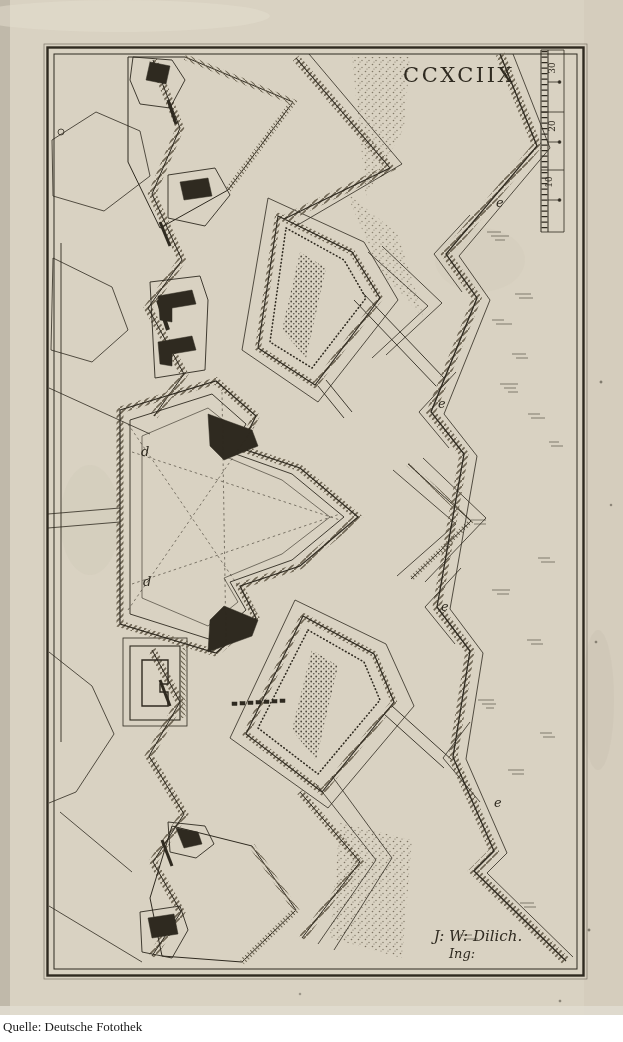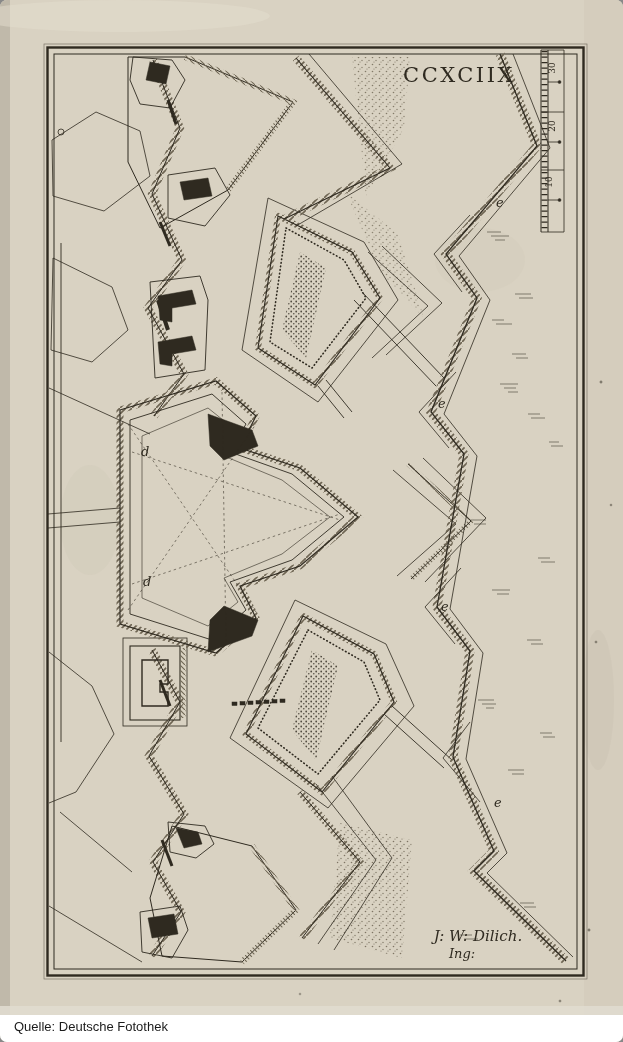--- a/index.html
+++ b/index.html
@@ -1,32 +1,32 @@
 <!DOCTYPE html>
 <html style="--paper: #d9d2c2; --paper-margin: #d3ccbc; --ink: #2f2a20; --hatch: #6e6553; --caption-bg: #ffffff; --caption-text: #1b1b1b;"><head>
 <meta charset="utf-8">
 <style>
   :root{
     --paper:#d9d2c2; --paper-margin:#d3ccbc; --ink:#2f2a20;
     --hatch:#6e6553; --caption-bg:#ffffff; --caption-text:#1b1b1b;
   }
   html,body{margin:0;padding:0;background:#888;}
   #stage{width:623px;height:1042px;position:relative;background:var(--paper);
-         font-family:"DejaVu Serif",serif;overflow:hidden;border-radius:7px;}
+         font-family:"DejaVu Serif",serif;overflow:hidden;}
   svg{display:block;}
   svg .ln{fill:none;stroke:var(--ink);}
   svg .hb{fill:none;stroke:url(#hatch);}
   svg .hb2{fill:none;stroke:url(#hatch2);}
   svg .dk{fill:var(--ink);stroke:var(--ink);stroke-width:.5;}
   svg text{fill:var(--ink);}
   .it{font-style:italic;}
   .caption{position:absolute;left:0;bottom:0;width:623px;height:27px;
            background:var(--caption-bg);color:var(--caption-text);
-           font-family:Liberation Sans, sans-serif;font-size:13px;
-           line-height:24px;padding-left:14px;box-sizing:border-box;}
+           font-family:Liberation Serif, serif;font-size:13px;
+           line-height:24px;padding-left:3px;box-sizing:border-box;}
 </style>
 </head>
 <body>
 
 <div id="stage">
 <svg width="623" height="1015" viewBox="0 0 623 1015">
   <defs>
     <pattern id="hatch" width="6" height="6" patternUnits="userSpaceOnUse">
       <path d="M0,6 L6,0" style="stroke:var(--hatch);stroke-width:1.7;fill:none"></path>
     </pattern>

